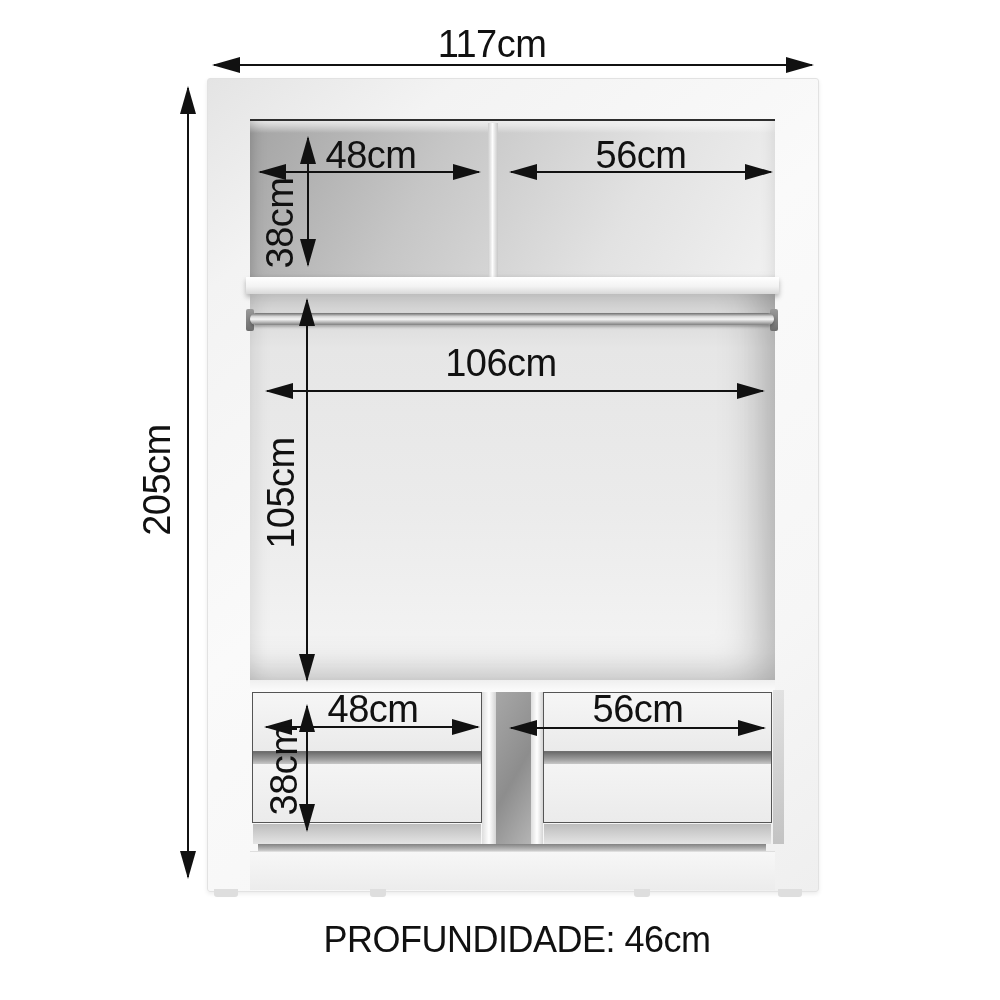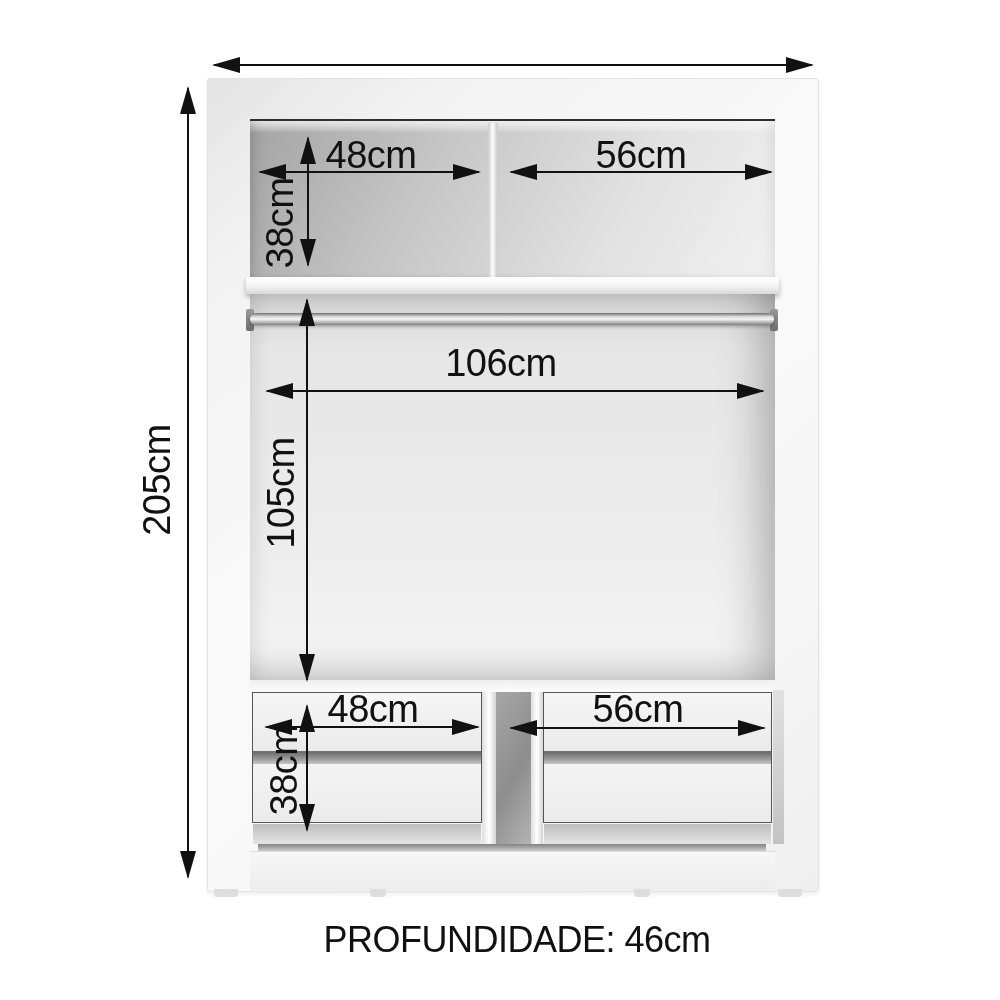--- a/index.html
+++ b/index.html
@@ -137,20 +137,21 @@
       <line x1="511" y1="172" x2="771" y2="172" marker-start="url(#ah)" marker-end="url(#ah)"></line>
       <line x1="308" y1="138" x2="308" y2="265" marker-start="url(#ah)" marker-end="url(#ah)"></line>
       <line x1="267" y1="391" x2="763" y2="391" marker-start="url(#ah)" marker-end="url(#ah)"></line>
       <line x1="307" y1="300" x2="307" y2="680" marker-start="url(#ah)" marker-end="url(#ah)"></line>
       <line x1="266" y1="727" x2="478" y2="727" marker-start="url(#ah)" marker-end="url(#ah)"></line>
       <line x1="511" y1="728" x2="764" y2="728" marker-start="url(#ah)" marker-end="url(#ah)"></line>
       <line x1="307" y1="706" x2="307" y2="830" marker-start="url(#ah)" marker-end="url(#ah)"></line>
     </g>
   </svg>
 
+  <span class="dim" style="left:492px;top:44px;">117cm</span>
   <span class="dim rot" style="left:157px;top:480px;">205cm</span>
   <span class="dim" style="left:371px;top:155px;">48cm</span>
   <span class="dim" style="left:641px;top:155px;">56cm</span>
   <span class="dim rot" style="left:280px;top:223px;">38cm</span>
   <span class="dim" style="left:501px;top:363px;">106cm</span>
   <span class="dim rot" style="left:281px;top:493px;">105cm</span>
   <span class="dim" style="left:373px;top:709px;">48cm</span>
   <span class="dim" style="left:638px;top:709px;">56cm</span>
   <span class="dim rot" style="left:284px;top:770px;">38cm</span>
 

